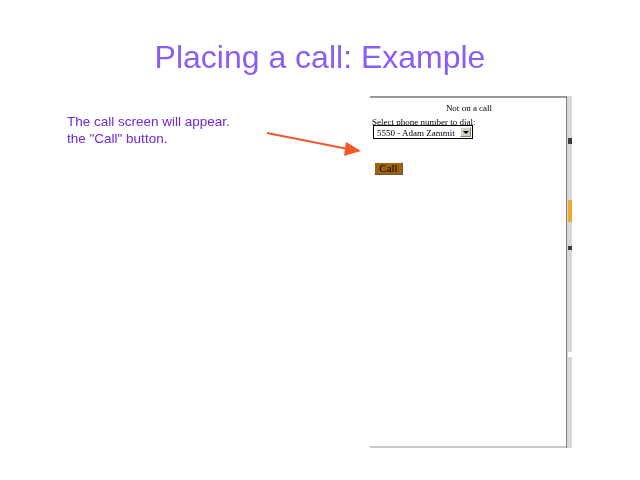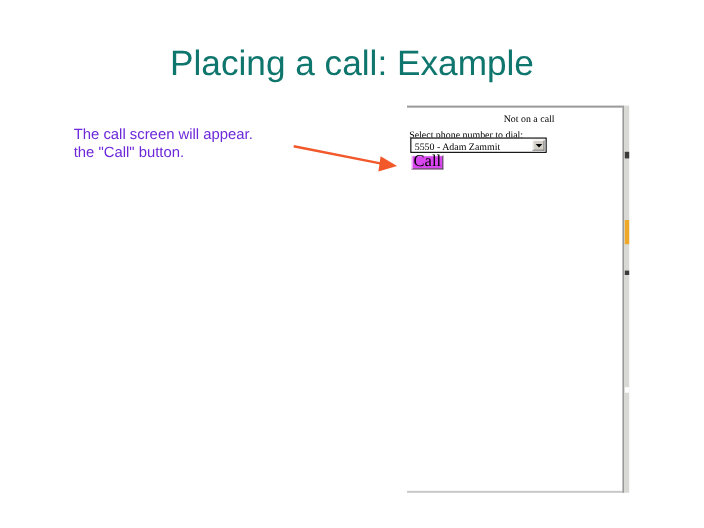--- a/index.html
+++ b/index.html
@@ -26,21 +26,21 @@
   
   #slide-title {
     position: absolute;
     left: 0;
     top: 38px;
     width: 640px;
     text-align: center;
     font-family: "Liberation Sans", sans-serif;
     font-size: 32px;
     font-weight: 400;
-    color: #0f766e;
+    color: #8b5cf6;
     letter-spacing: 0px;
     line-height: 38px;
     white-space: nowrap;
   }
 
   
   #body-text {
     position: absolute;
     left: 67px;
     top: 113px;
@@ -147,21 +147,21 @@
     position: absolute;
     left: 0;
     top: 2px;
     width: 196px;
     height: 348px;
     background: #ffffff;
   }
 
   #call-status {
     position: absolute;
-    left: 16px;
+    left: 4px;
     top: 5px;
     width: 190px;
     text-align: center;
     font-family: "Liberation Serif", serif;
     font-size: 9px;
     color: #000000;
     white-space: nowrap;
   }
 
   #dial-label {
@@ -172,21 +172,21 @@
     font-size: 9px;
     color: #000000;
     white-space: nowrap;
     text-align: center;
   }
 
   #phone-select {
     position: absolute;
     left: 3px;
     top: 27px;
-    width: 124px;
+    width: 100px;
     height: 14px;
     background: #ffffff;
     border: 1px solid #000000;
     box-sizing: border-box;
   }
   #phone-select-value {
     position: absolute;
     left: 3px;
     top: 1px;
     font-family: "Liberation Serif", serif;
@@ -214,31 +214,31 @@
     top: 3px;
     width: 0; height: 0;
     border-left: 3px solid transparent;
     border-right: 3px solid transparent;
     border-top: 3px solid #000000;
   }
 
   #call-button {
     position: absolute;
     left: 4px;
-    top: 43px;
+    top: 64px;
     width: 29px;
     height: 13px;
-    background: #d946ef;
+    background: #a16207;
     border-top: 1px solid #ffffff;
     border-left: 1px solid #ffffff;
     border-right: 1px solid #5a5a5a;
     border-bottom: 1px solid #5a5a5a;
     box-sizing: border-box;
     font-family: "Liberation Serif", serif;
-    font-size: 15px;
+    font-size: 11px;
     color: #000000;
     text-align: center;
     line-height: 11px;
     white-space: nowrap;
   }
 </style>
 </head>
 <body>
 
 <div id="slide">

